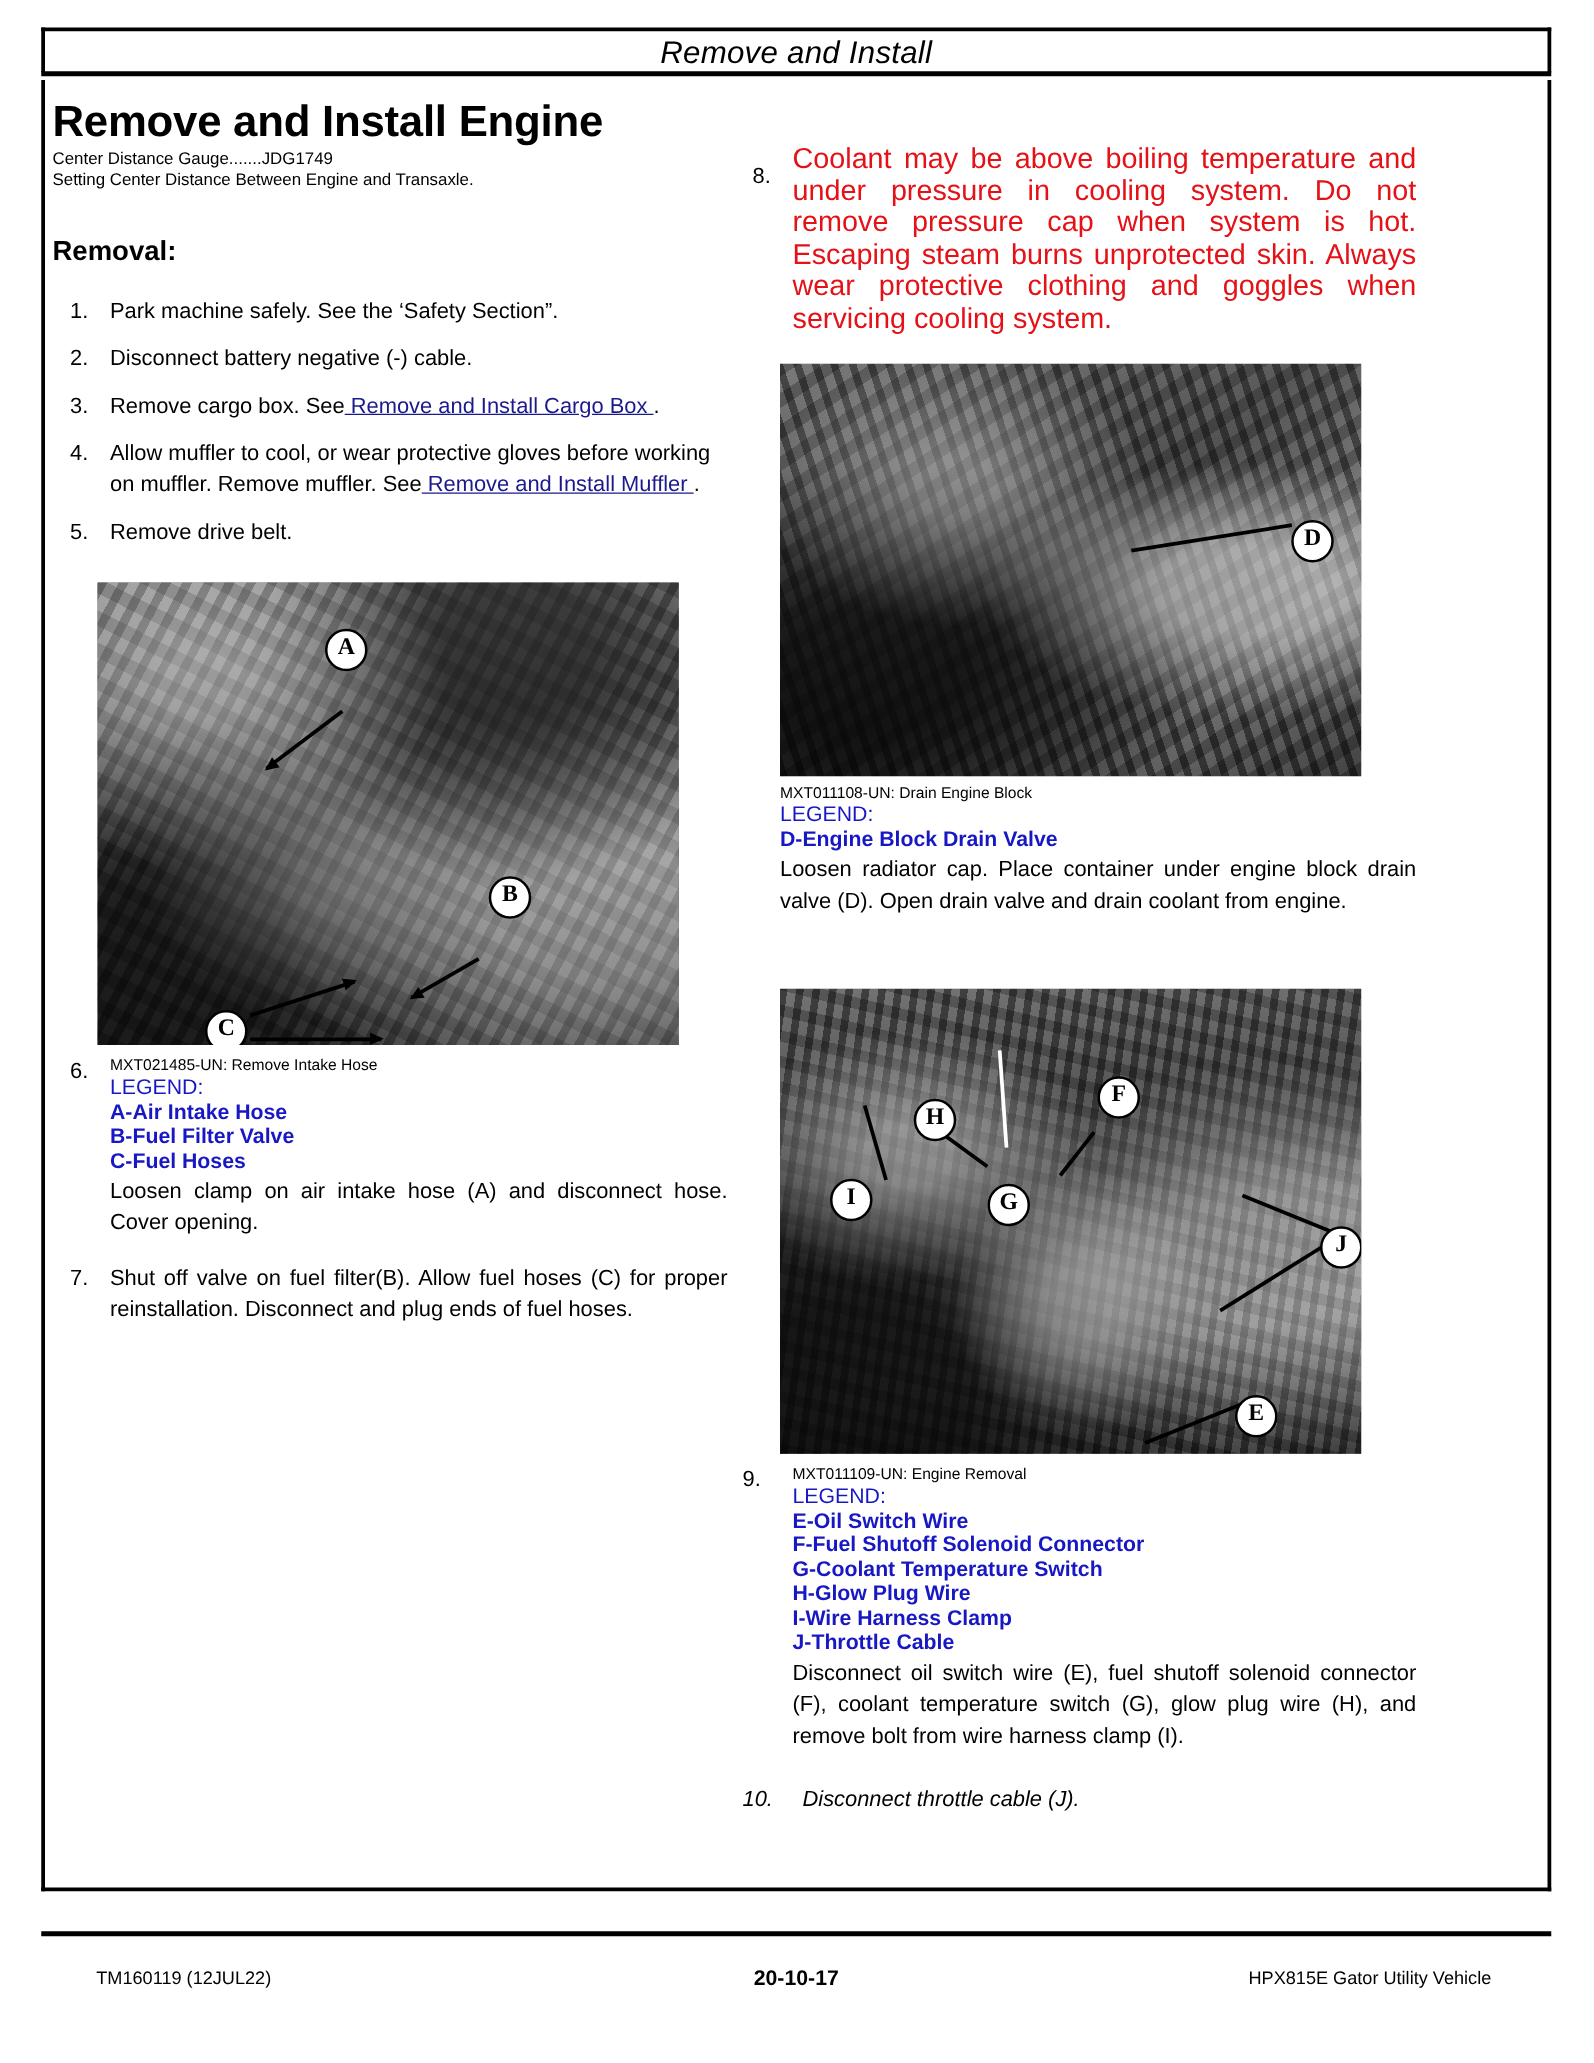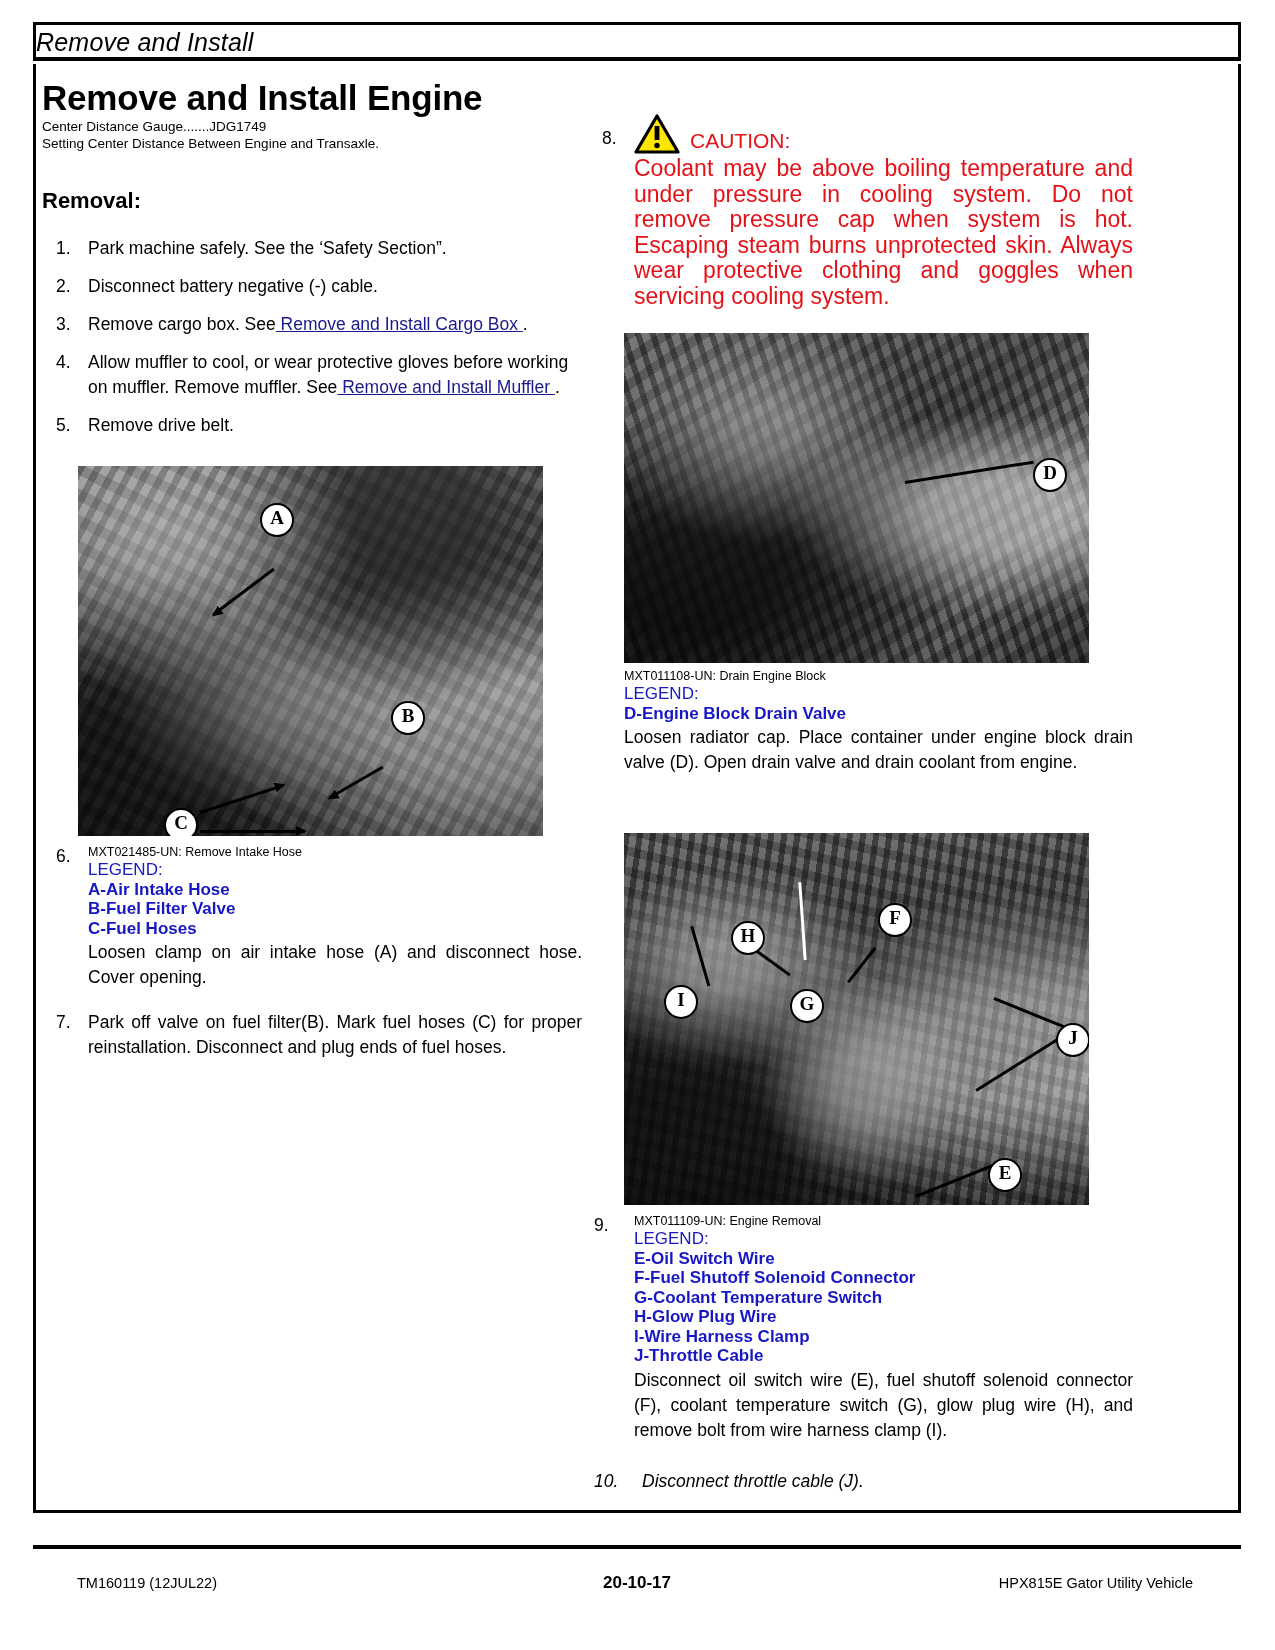--- a/index.html
+++ b/index.html
@@ -29,21 +29,21 @@
     width: 1208px; height: 36px;
     border-left: 3px solid #000;
     border-right: 3px solid #000;
     border-top: 3px solid #000;
     box-sizing: border-box;
   }
   .header-title {
     position: absolute;
     left: 0; top: 0;
     width: 100%;
-    text-align: left;
+    text-align: center;
     font-style: italic;
     font-size: 25px;
     line-height: 34px;
     letter-spacing: .2px;
   }
   .header-rule {
     position: absolute;
     left: 33px; top: 57px;
     width: 1208px; height: 4px;
     background: #000;
@@ -307,38 +307,30 @@
             <div class="legend-item">A-Air Intake Hose</div>
             <div class="legend-item">B-Fuel Filter Valve</div>
             <div class="legend-item">C-Fuel Hoses</div>
           </div>
           <div class="fig-body">Loosen clamp on air intake hose (A) and disconnect hose. Cover opening.</div>
         </div>
       </div>
 
       <div class="step justify" style="margin-top:20px;">
         <span class="num">7.</span>
-        <span class="step-text">Park off valve on fuel filter(B). Mark fuel hoses (C) for proper reinstallation. Disconnect and plug ends of fuel hoses.</span>
+        <span class="step-text">Shut off valve on fuel filter(B). Allow fuel hoses (C) for proper reinstallation. Disconnect and plug ends of fuel hoses.</span>
       </div>
     </div>
   </div>
 
   <div class="col-right">
 
     <div class="step figstep" style="margin-bottom:0;">
       <span class="num" style="top:14px;">8.</span>
       <div>
-        <div class="caution-head">
-          <svg class="warn-tri" viewBox="0 0 46 40">
-            <polygon points="23,2 44,38 2,38" fill="#ffe600" stroke="#000000" stroke-width="3.2" stroke-linejoin="round"></polygon>
-            <rect x="20.6" y="12" width="4.8" height="14" fill="#000000"></rect>
-            <circle cx="23" cy="31.5" r="2.7" fill="#000000"></circle>
-          </svg>
-          <span class="caution-word">CAUTION:</span>
-        </div>
         <div class="caution-body">Coolant may be above boiling temperature and under pressure in cooling system. Do not remove pressure cap when system is hot. Escaping steam burns unprotected skin. Always wear protective clothing and goggles when servicing cooling system.</div>
       </div>
     </div>
 
     <div class="figure" style="margin-top:24px;">
       <div class="photo" style="width:465px;height:330px;margin-left:36px;">
         <div class="noise" style="background:
             radial-gradient(ellipse at 30% 30%, rgba(245,245,245,.42) 0 7%, rgba(0,0,0,0) 34%),
             radial-gradient(ellipse at 80% 55%, rgba(250,250,250,.6) 0 13%, rgba(0,0,0,0) 40%),
             radial-gradient(ellipse at 15% 75%, rgba(10,10,10,.8) 0 14%, rgba(0,0,0,0) 48%),

